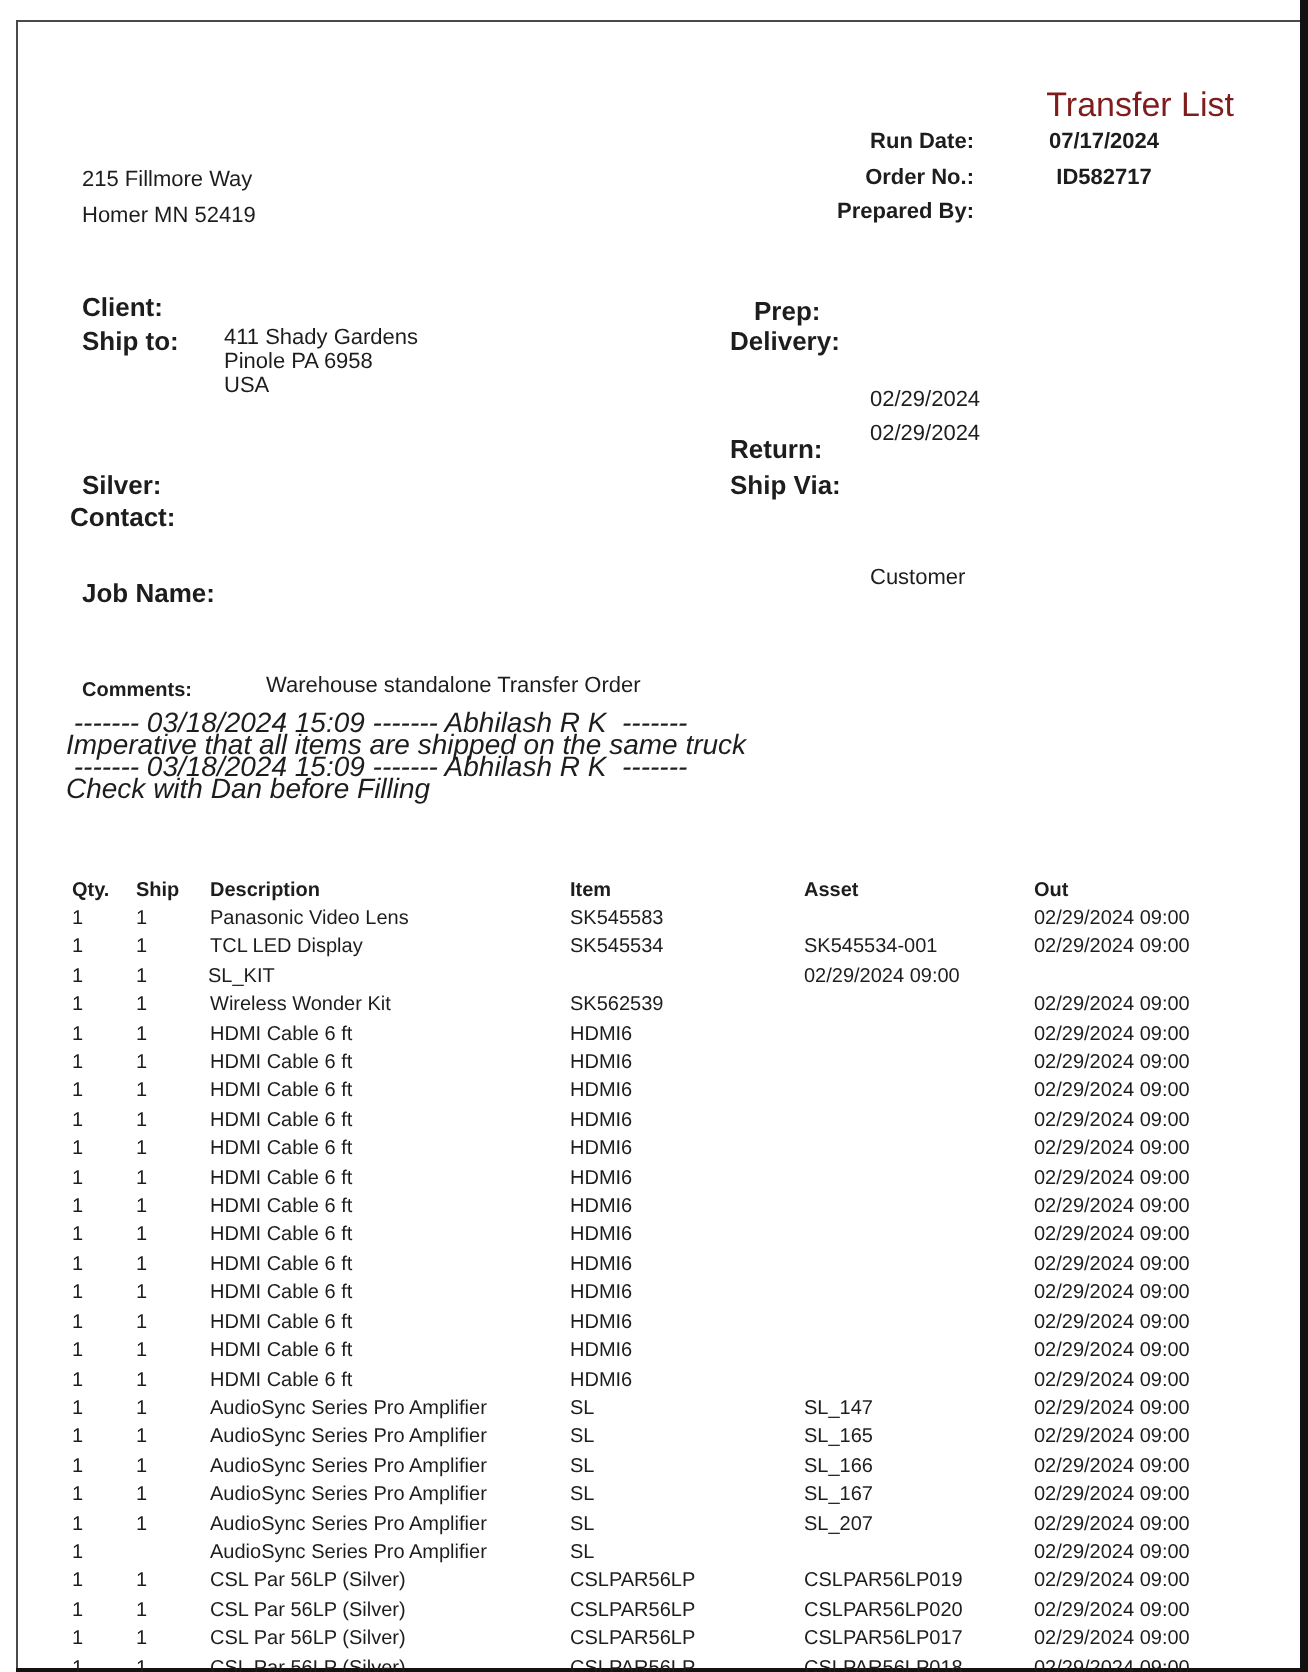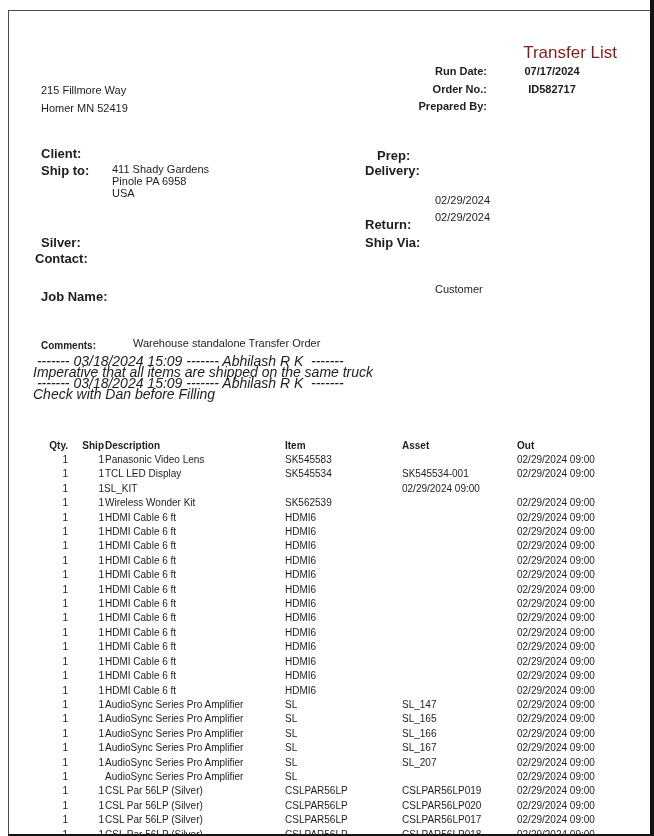--- a/index.html
+++ b/index.html
@@ -30,21 +30,21 @@
   .comments-label{left:41px;top:340px;font-size:10px;font-weight:bold;}
   .comments-lines{left:33px;top:356px;font-size:14px;line-height:11px;font-style:italic;}
   .comments-lines .cline{white-space:pre;}
 
   
   .table{left:36px;top:438px;width:618px;}
   .thead-row,.trow{display:grid;grid-template-columns:32px 36px 181px 117px 115px 1fr;}
   .thead-row{font-weight:bold;line-height:15px;font-size:10px;}
   .trow{line-height:14.4px;font-size:10px;}
   .cell{white-space:nowrap;overflow:hidden;}
-  .cell.c0,.cell.c1{text-align:right;}
+  .cell.c0,.cell.c1{text-align:left;}
   .cell.c2{padding-left:1px;}
 </style>
 </head>
 <body>
 
 <div id="canvas">
 
   <div class="frame-top"></div>
   <div class="frame-left"></div>
   <div class="edge-right"></div>

